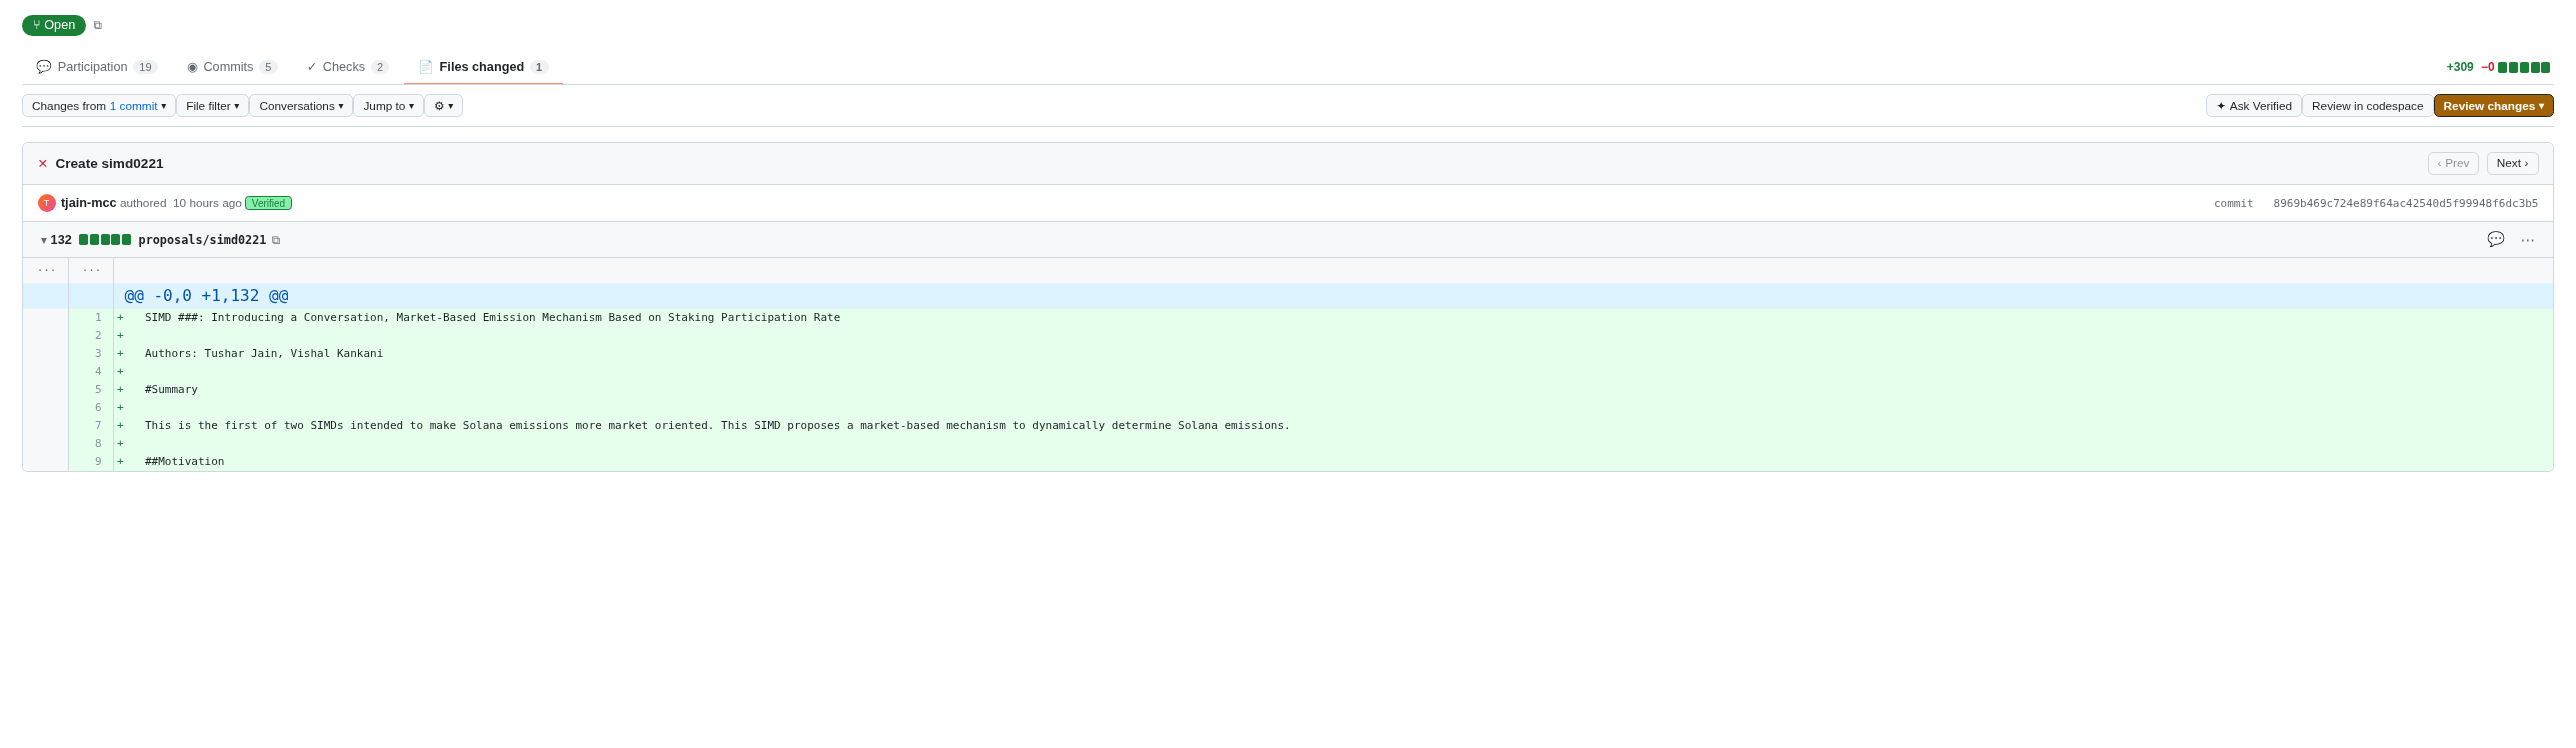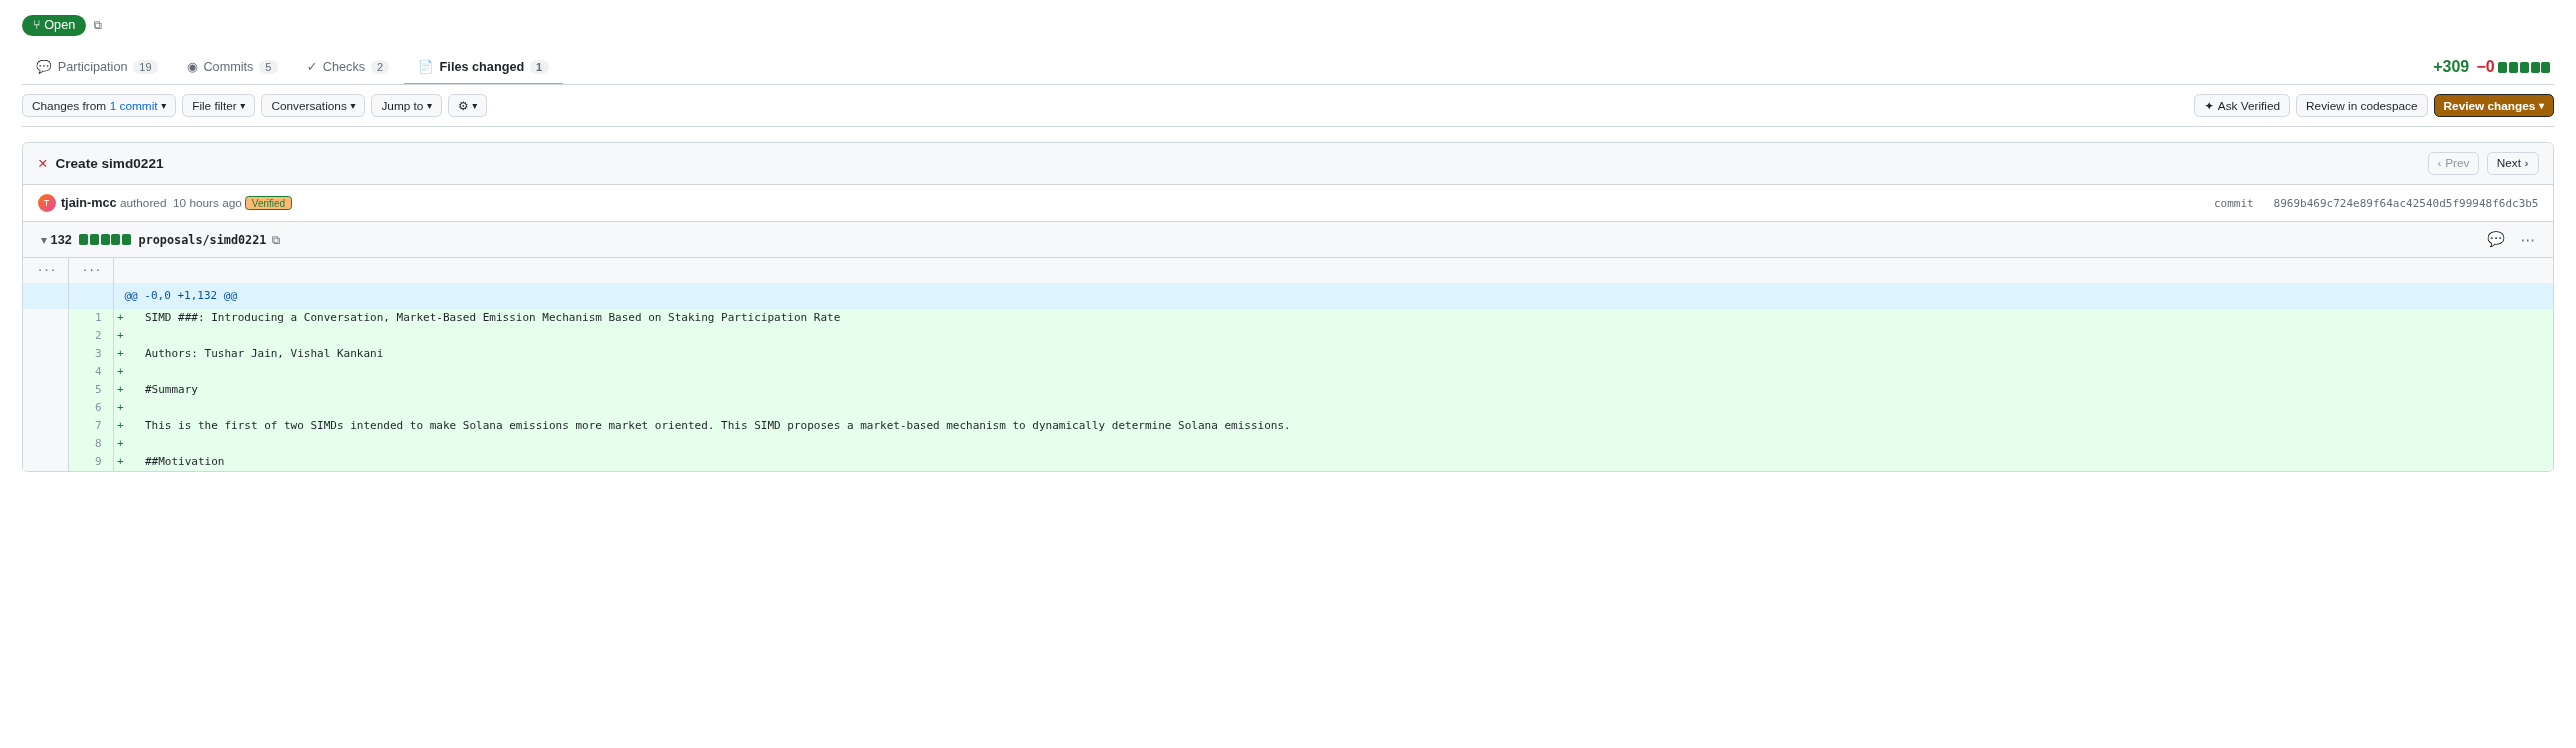--- a/index.html
+++ b/index.html
@@ -105,21 +105,21 @@
       padding: 0.9px 6.4px;
       font-size: 11px;
     }
     .tab-bar-right {
       margin-left: auto;
       display: flex;
       align-items: center;
       padding-right: 3.6px;
     }
     .diff-stat {
-      font-size: 16px;
+      font-size: 12px;
       color: #1f2328;
       display: flex;
       align-items: center;
       gap: 3.6px;
       justify-content: space-between;
     }
     .diff-add { color: #1a7f37; font-weight: 600; }
     .diff-del { color: #cf222e; font-weight: 600; }
     .diff-blocks {
       display: flex;
@@ -129,21 +129,21 @@
       width: 9px;
       height: 11px;
       border-radius: 1.8px;
     }
     .diff-block-green { background: #1a7f37; }
 
     
     .files-toolbar {
       display: flex;
       align-items: flex-end;
-      gap: 6px;
+      gap: 0;
       padding: 9px 0;
       border-bottom: 0.9px solid #d0d7de;
       flex-wrap: wrap;
     }
     .toolbar-btn {
       display: inline-flex;
       align-items: center;
       gap: 3.6px;
       padding: 3.6px 9px;
       border: 0.9px solid #d0d7de;
@@ -232,21 +232,21 @@
     }
     .commit-author {
       font-weight: 600;
       color: #1f2328;
     }
     .commit-meta-text {
       color: #636c76;
       font-size: 11.8px;
     }
     .verified-badge {
-      background: #fdba74;
+      background: #86efac;
       border: 0.9px solid #1a7f37;
       color: #1a7f37;
       border-radius: 3.6px;
       padding: 0.9px 5.4px;
       font-size: 10px;
       font-weight: 500;
     }
     .commit-hash {
       margin-left: auto;
       font-family: monospace;
@@ -346,21 +346,21 @@
     .diff-row-add {
       background: #e6ffec;
     }
     .diff-row-add .diff-line-sign { color: #1a7f37; }
     .diff-row-hunk {
       background: #ddf4ff;
       color: #0550ae;
     }
     .diff-row-hunk td {
       padding: 3.6px 11px;
-      font-size: 11px;
+      font-size: 16px;
     }
     .diff-dots td {
       color: #636c76;
       padding: 3.6px 11px;
       font-size: 11px;
       background: #f6f8fa;
     }
   </style>
 </head>
 <body>

